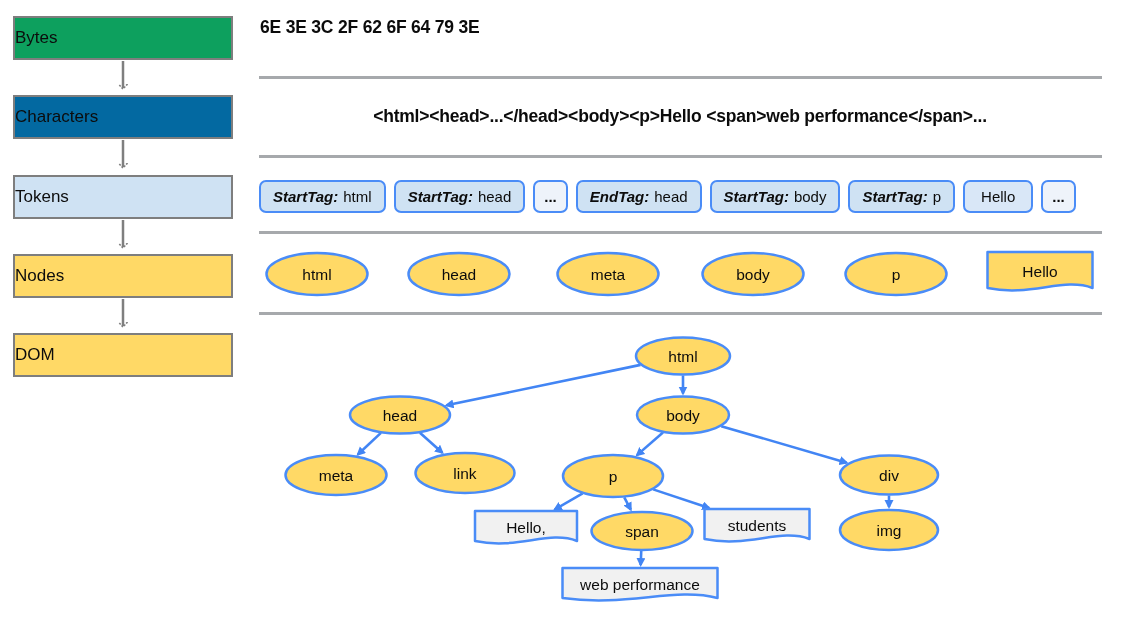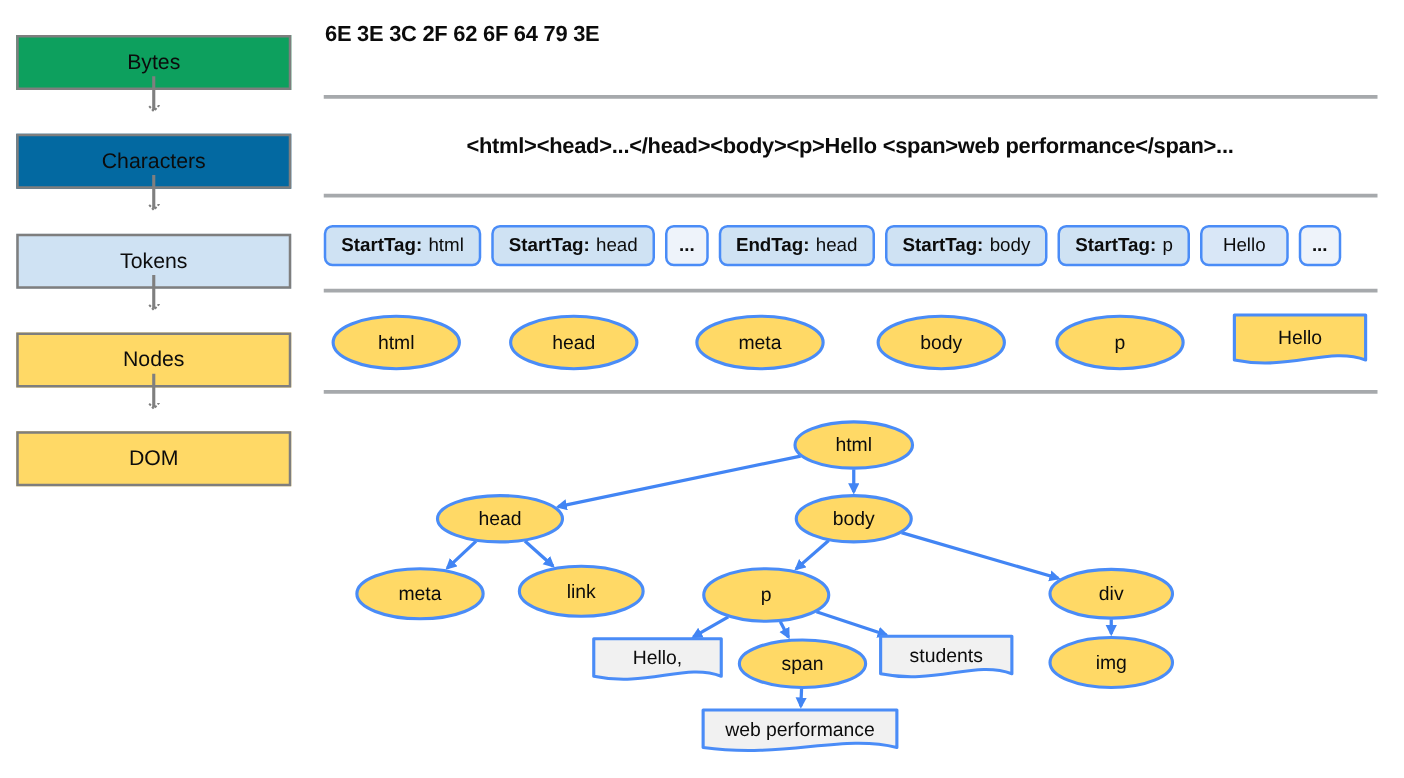--- a/index.html
+++ b/index.html
@@ -3,22 +3,22 @@
 <meta charset="utf-8">
 <style>
   html,body{margin:0;padding:0;}
   body{
     width:1123px;height:622px;position:relative;background:#ffffff;
     font-family:"Liberation Sans","DejaVu Sans",sans-serif;color:#111;overflow:hidden;
   }
   
   .stage{
     position:absolute;left:13px;width:220px;height:44px;box-sizing:border-box;
-    border:2px solid #7e7e7e;display:flex;align-items:center;justify-content:center;
-    font-size:17px;color:#0c0c0c;margin-top:12px;
+    border:2px solid #7e7e7e;display:flex;align-items:center;
+    font-size:17px;color:#0c0c0c;
   }
   #stage-bytes{top:16px;}
   #stage-characters{top:95px;}
   #stage-tokens{top:175px;}
   #stage-nodes{top:254px;}
   #stage-dom{top:333px;}
 
   
   .divider{position:absolute;left:259px;width:843px;height:3px;background:#a6a9ac;}
   #divider-1{top:76px;}
@@ -35,21 +35,21 @@
     font-size:17.5px;font-weight:700;letter-spacing:-0.2px;color:#0b0b0b;white-space:nowrap;text-align:center;
   }
 
   .tokens-row{
     position:absolute;left:259px;top:180px;height:33px;display:flex;gap:8px;align-items:stretch;
   }
   .tok{
     box-sizing:border-box;border:2px solid #4a8cf7;border-radius:7px;background:#cfe2f3;
     display:flex;align-items:center;padding:0 12px;font-size:15px;white-space:nowrap;color:#0c0c0c;
   }
-  .tok b{font-weight:700;margin-right:5px;}
+  .tok b{font-weight:700;margin-right:5px;font-style:italic;}
   .tok b:empty{margin-right:0;}
   .tok-text{background:#d9e7f7;padding:0 16px;}
   .tok-ellipsis{background:#eef3fa;padding:0 9px;font-weight:700;}
 
   svg#diagram{position:absolute;left:0;top:0;}
 </style>
 </head>
 <body>
 
 <div class="stage" id="stage-bytes" style="background-color: rgb(13, 160, 94);">

